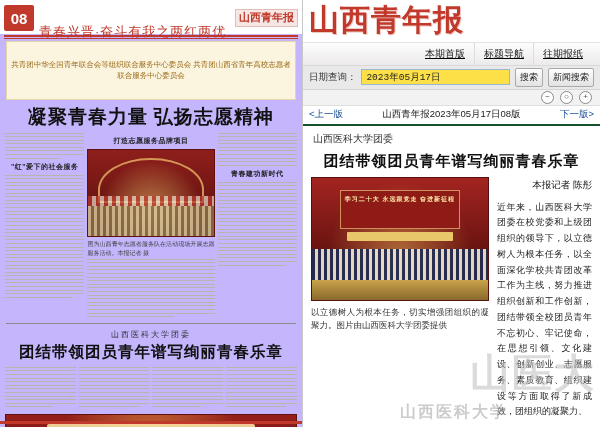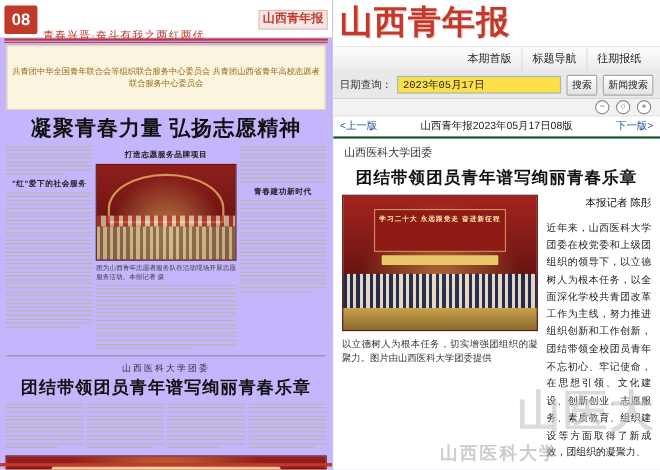--- a/index.html
+++ b/index.html
@@ -48,21 +48,21 @@
     display: flex;
     align-items: center;
     justify-content: center;
     border-radius: 2px;
     flex: 0 0 auto;
   }
   .np-slogan {
     flex: 1 1 auto;
     margin-left: 5px;
     color: #c0392b;
-    font-size: 10px;
+    font-size: 13px;
     letter-spacing: 1px;
     white-space: nowrap;
     overflow: hidden;
     margin-top: 27px;
   }
   .np-masthead {
     flex: 0 0 auto;
     color: #c0392b;
     font-size: 11px;
     font-weight: bold;
@@ -251,20 +251,21 @@
   }
   .v-nav {
     height: 24px;
     background: linear-gradient(#fdfdfd, #eceaea);
     border-bottom: 1px solid #d9d9d9;
     display: flex;
     align-items: center;
     justify-content: flex-end;
     padding-right: 8px;
     gap: 0px;
+    text-decoration: underline;
   }
   .v-nav .item {
     font-size: 10px;
     color: #222;
     padding: 0 9px;
     line-height: 22px;
     border-left: 1px solid #dcdcdc;
     white-space: nowrap;
     cursor: pointer;
   }

